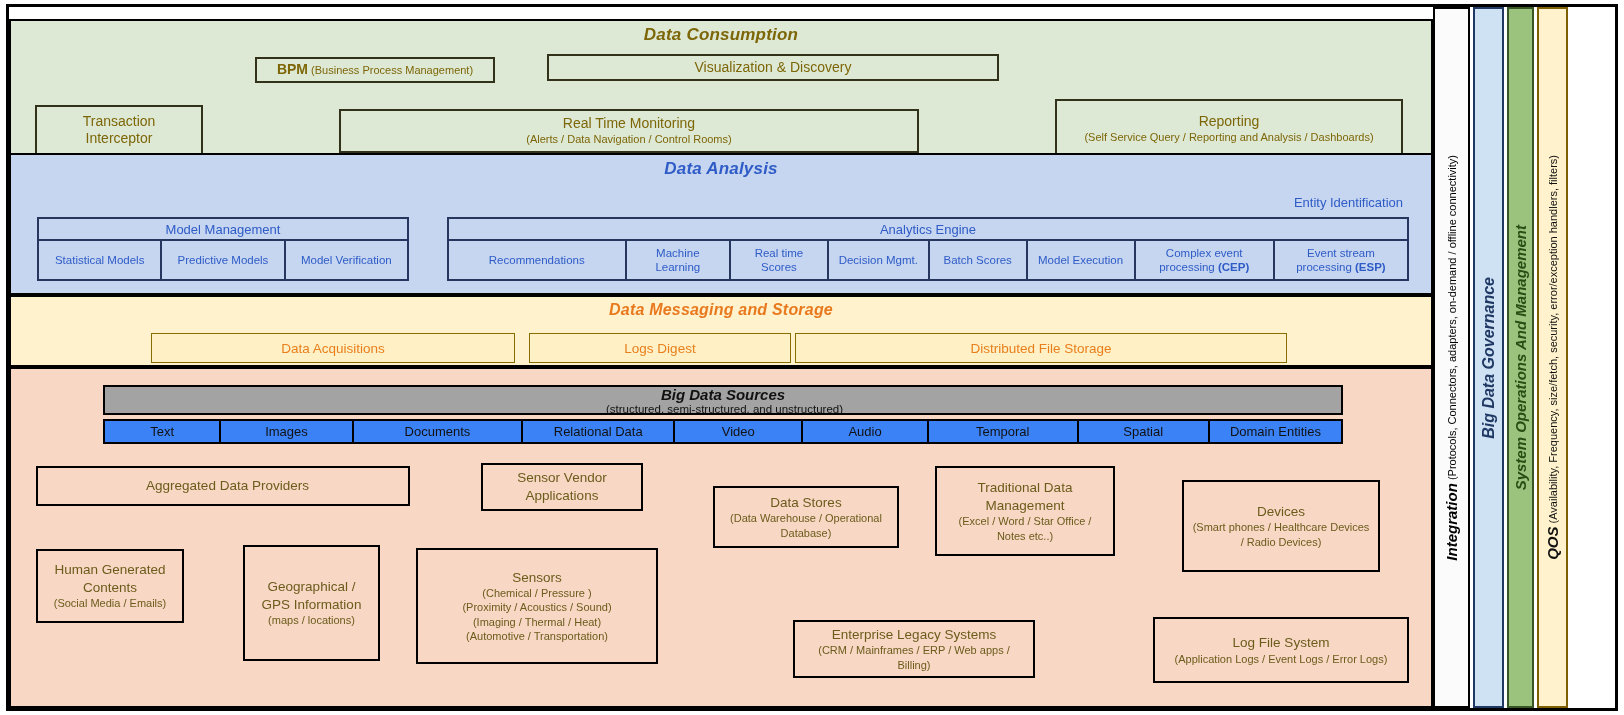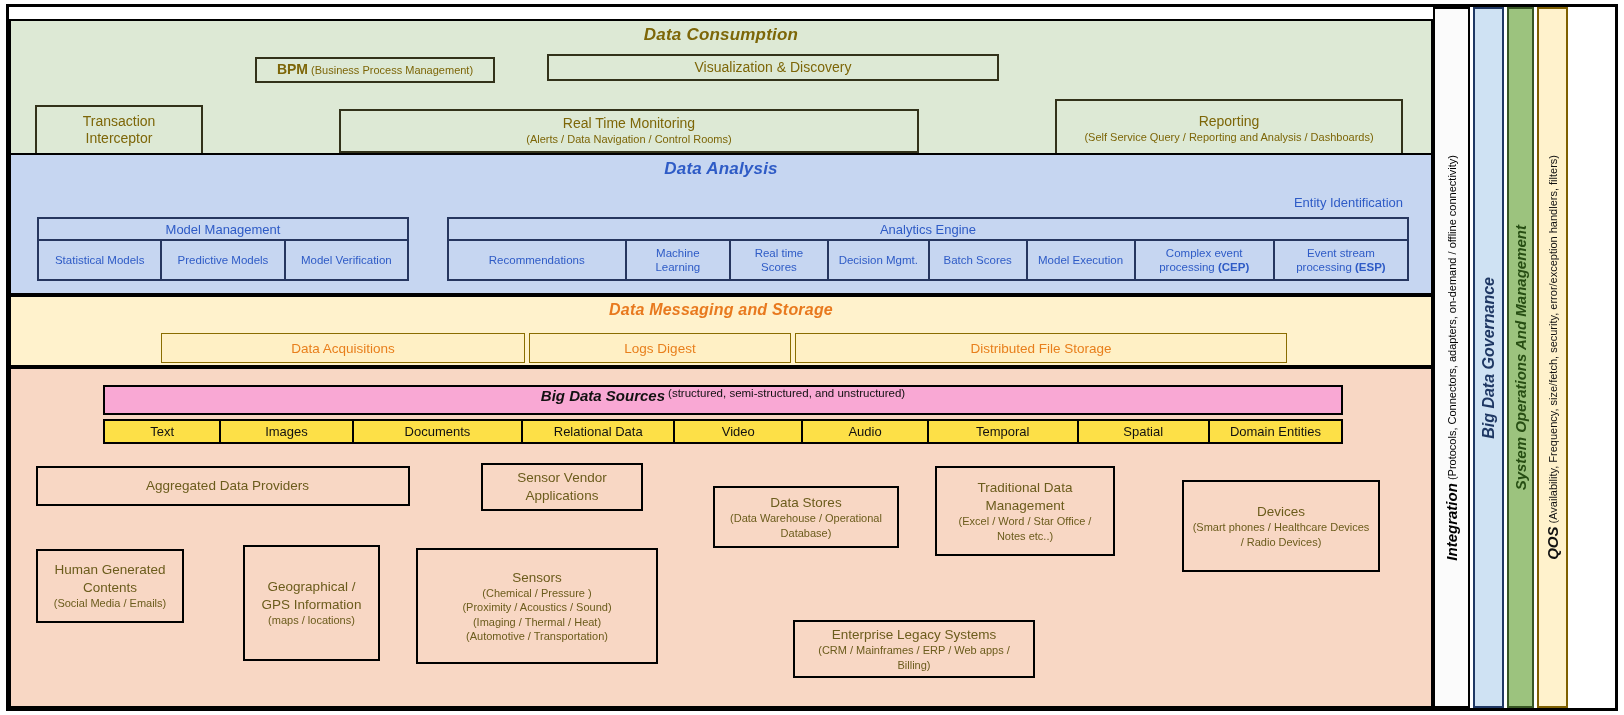--- a/index.html
+++ b/index.html
@@ -29,25 +29,25 @@
   .tbl-cell { display:flex; align-items:center; justify-content:center; text-align:center;
               font-size:11.5px; line-height:1.25; border-right:2px solid #26365f; padding:0 7px; }
   .tbl-cell:last-child { border-right:none; }
   .entity { position:absolute; top:40px; right:28px; font-size:13px; color:#2e5bc6; }
 
   
   .obox { position:absolute; top:36px; height:30px; background:#fff0c5; border:1.5px solid #8a6d00; color:#e87f1c;
           display:flex; align-items:center; justify-content:center; font-size:13.5px; }
 
   
-  .src-header { position:absolute; border:2px solid #000; display:flex; align-items:flex-start; justify-content:center;
-                background:#f9a8d4; color:#111; }
+  .src-header { position:absolute; border:2px solid #000; display:flex; align-items:center; justify-content:center;
+                background:#a3a3a3; color:#111;flex-direction:column; }
   .src-header .strong { font-size:15px; font-weight:bold; font-style:italic; }
   .src-header .rest { font-size:11.5px; margin-left:3px; }
-  .types-row { position:absolute; display:flex; border:2px solid #000; background:#fde047; }
+  .types-row { position:absolute; display:flex; border:2px solid #000; background:#3b82f6; }
   .type-cell { display:flex; align-items:center; justify-content:center; font-size:13px; color:#111; border-right:2px solid #000; }
   .type-cell:last-child { border-right:none; }
   .sbox { position:absolute; background:#f8d7c4; border:2px solid #000; color:#6b5c1c;
           display:flex; flex-direction:column; align-items:center; justify-content:center;
           text-align:center; line-height:1.3; padding:2px 8px; }
   .sbox .t { font-size:13.5px; }
   .sbox .s { font-size:11px; }
 
   
   .strip { position:absolute; top:0; height:701px; display:flex; align-items:center; justify-content:center; overflow:hidden; }
@@ -120,21 +120,21 @@
           </div>
           <div class="tbl-cell" style="flex:136;">
             <span><span>Event stream processing </span><b>(ESP)</b></span>
           </div>
         </div>
       </div>
     </div>
 
     <div class="band" id="band-messaging">
       <div class="band-title" style="color:#e8791e; font-size:16px;">Data Messaging and Storage</div>
-      <div class="obox" style="left:150px; width:364px;">Data Acquisitions</div>
+      <div class="obox" style="left:140px; width:364px;">Data Acquisitions</div>
       <div class="obox" style="left:518px; width:262px;">Logs Digest</div>
       <div class="obox" style="left:784px; width:492px;">Distributed File Storage</div>
     </div>
 
     <div class="band" id="band-sources">
 
       <div class="src-header" style="left:92px; top:16px; width:1240px; height:30px;">
         <span class="strong">Big Data Sources</span>
         <span class="rest">(structured, semi-structured, and unstructured)</span>
       </div>
@@ -190,20 +190,24 @@
         <span class="s">(Proximity / Acoustics / Sound)</span>
         <span class="s">(Imaging / Thermal / Heat)</span>
         <span class="s">(Automotive / Transportation)</span>
       </div>
 
       <div class="sbox" style="left:782px; top:251px; width:242px; height:58px;">
         <span class="t">Enterprise Legacy Systems</span>
         <span class="s">(CRM / Mainframes / ERP / Web apps / Billing)</span>
       </div>
 
+      <div class="sbox" style="left:1142px; top:248px; width:256px; height:66px;">
+        <span class="t">Log File System</span>
+        <span class="s">(Application Logs / Event Logs / Error Logs)</span>
+      </div>
     </div>
 
     <div class="strip" id="strip-integration">
       <span class="vtext">
         <span class="vt-strong">Integration</span><span class="vt-rest"> (Protocols, Connectors, adapters, on-demand / offline connectivity)</span>
       </span>
     </div>
 
     <div class="strip" id="strip-governance">
       <span class="vtext vt-solid">Big Data Governance</span>

